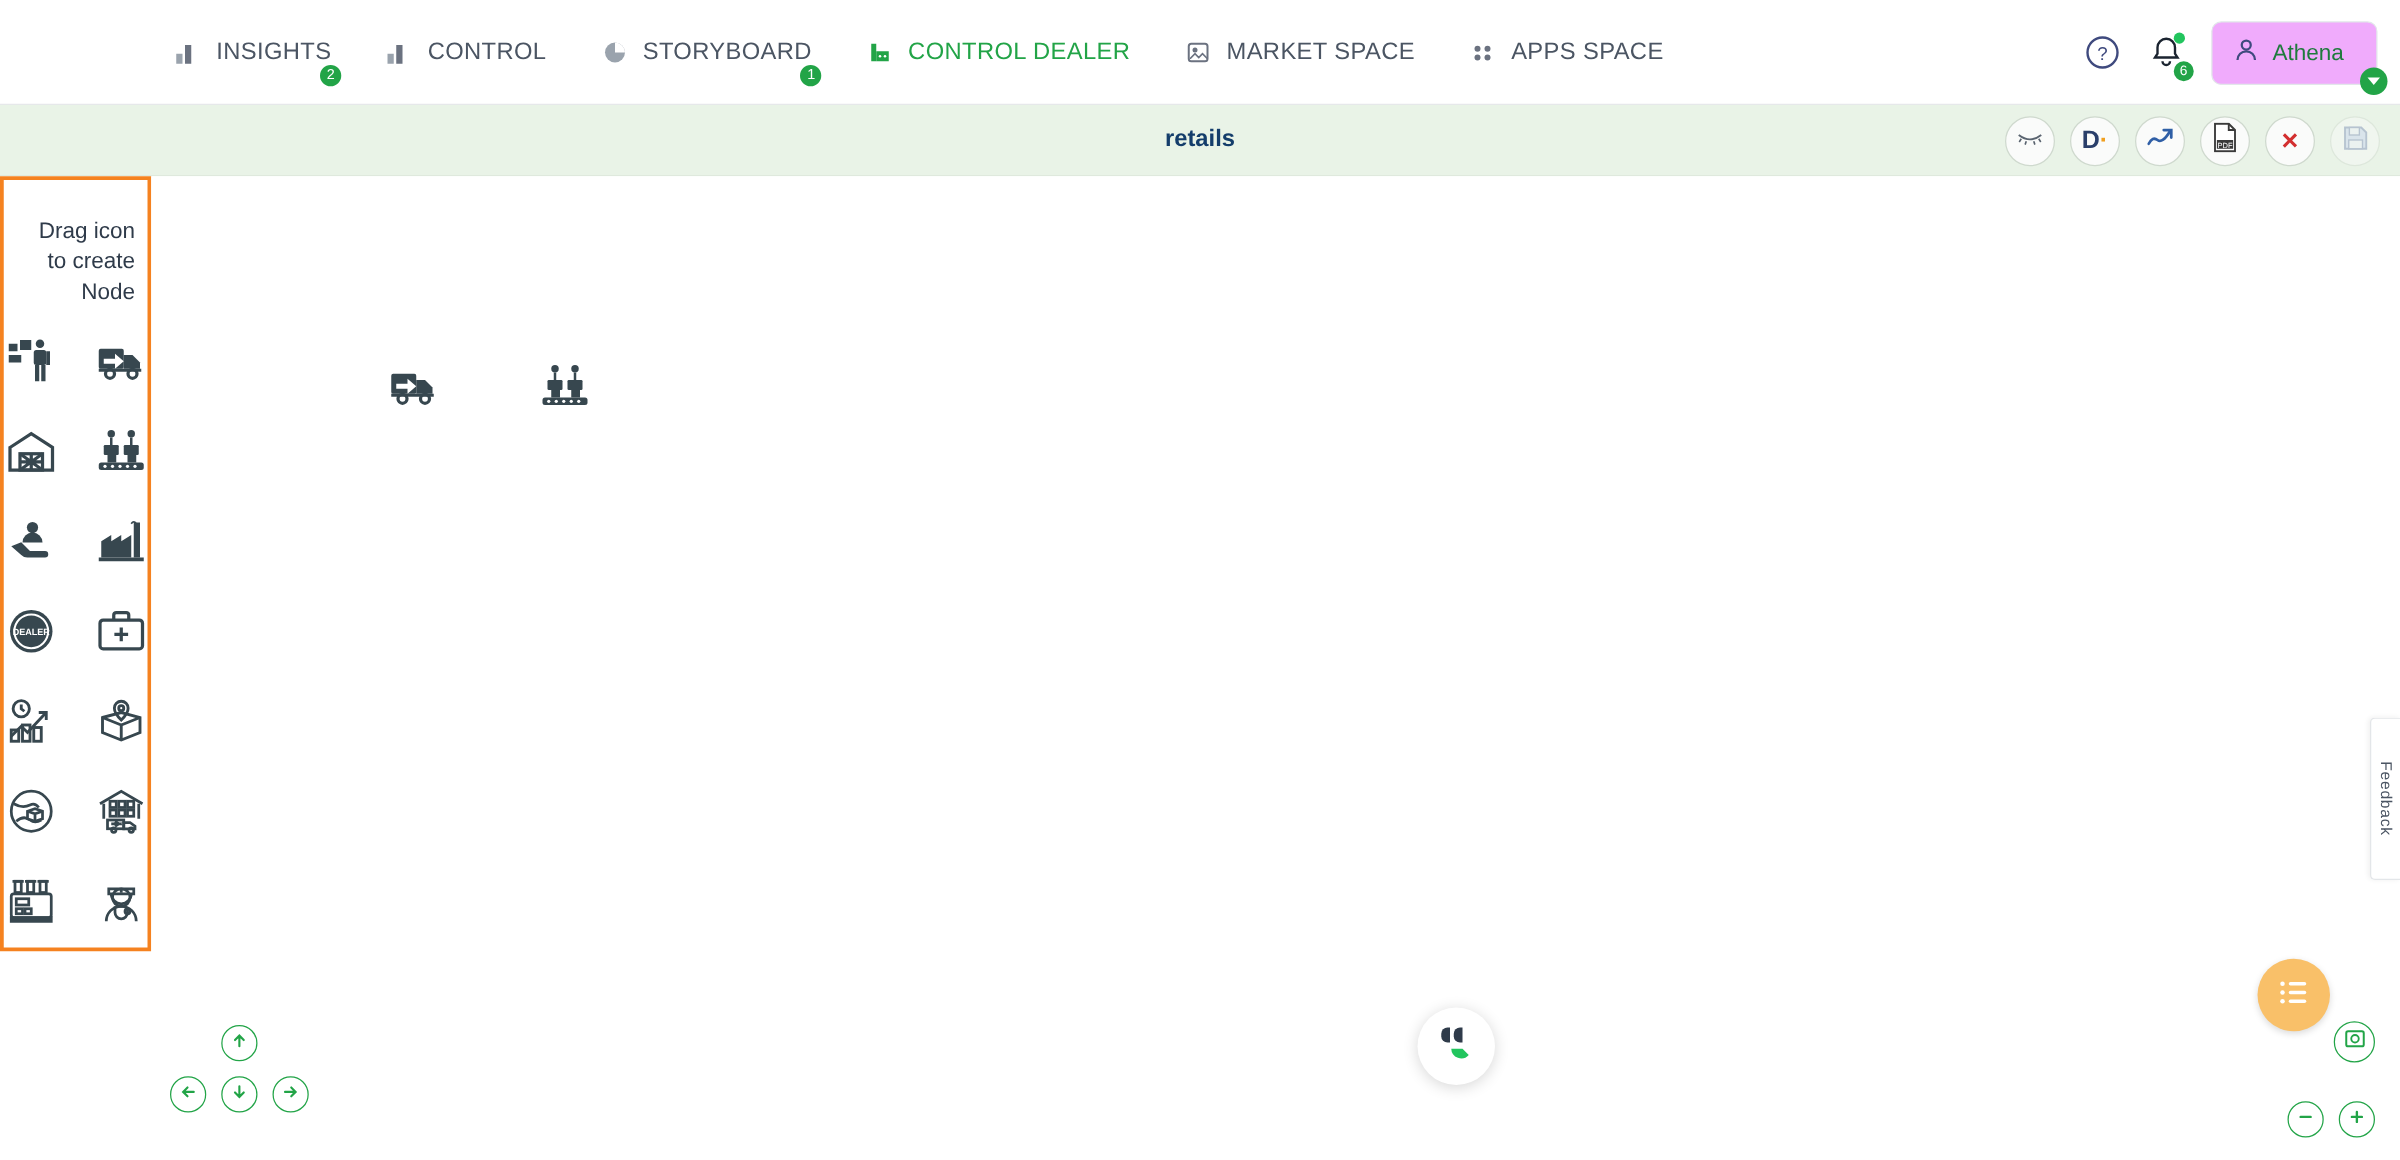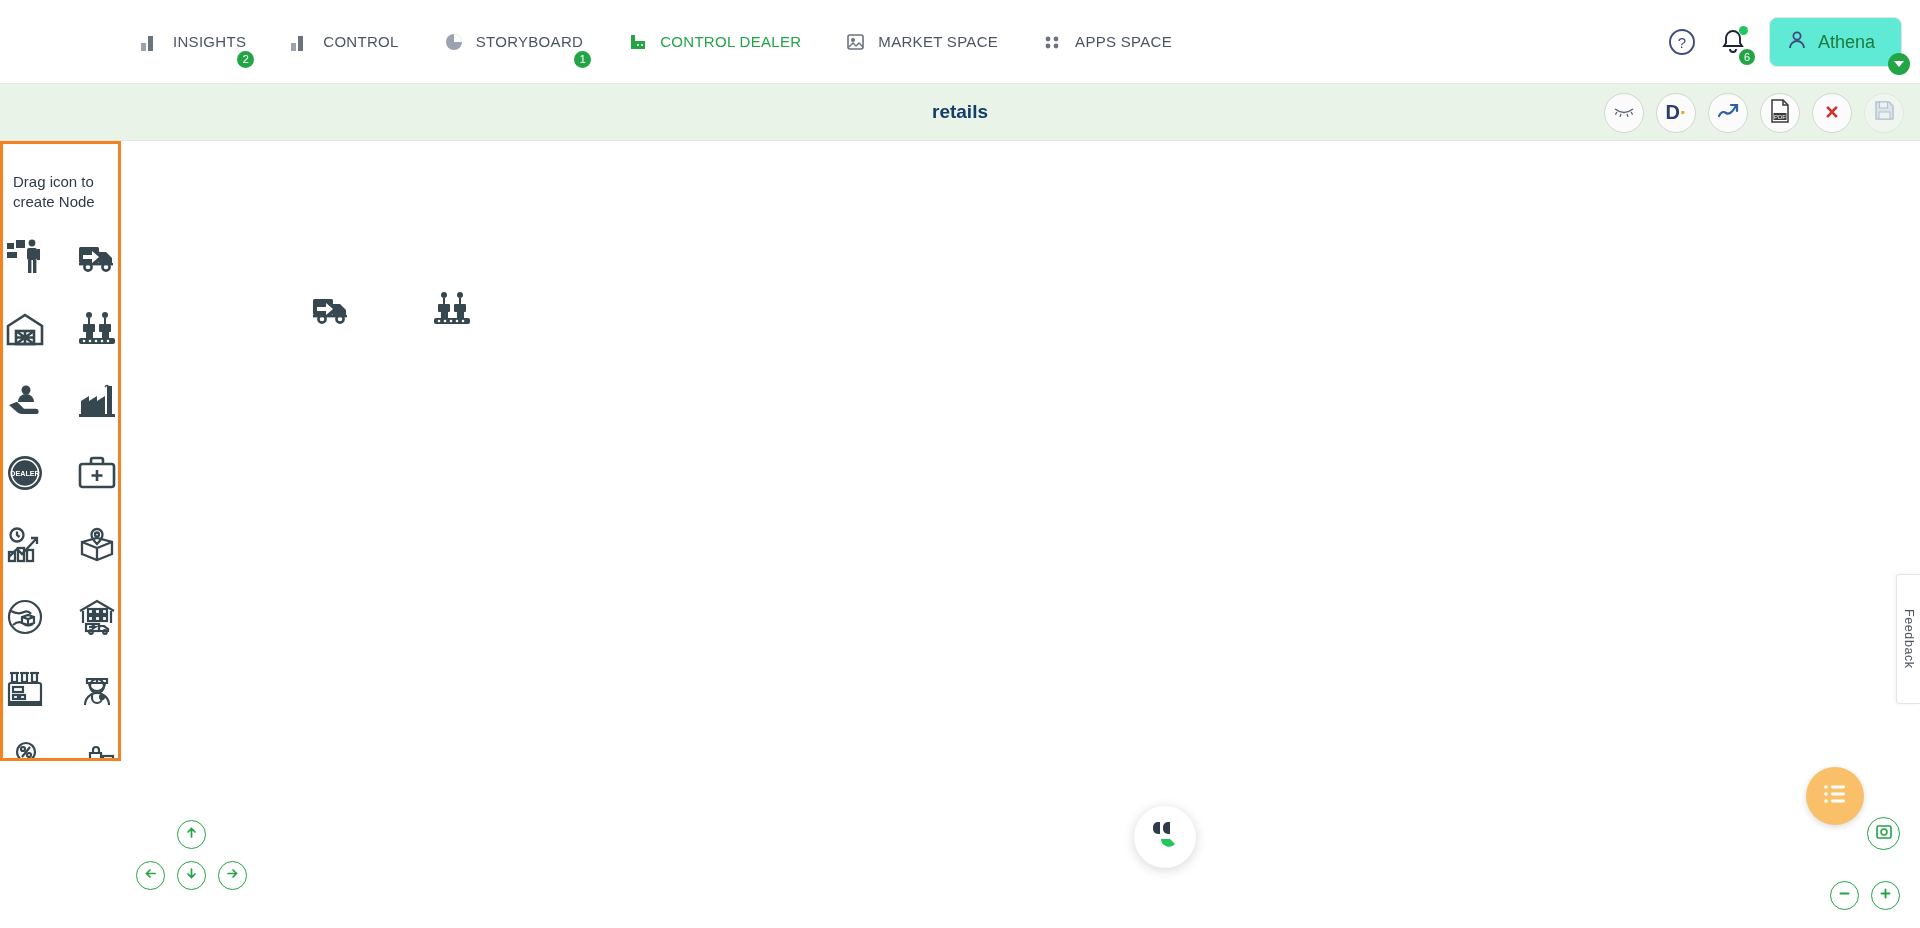--- a/index.html
+++ b/index.html
@@ -21,21 +21,21 @@
   .brand-logo { width: 46px; height: 46px; position: relative; margin-right: 11px; }
   .brand-name {
     font-size: 29px; color: #1b2430; letter-spacing: -0.2px; font-weight: 400;
   }
   .nav-items { display: flex; align-items: center; margin-left: 138px; gap: 40px; }
   .nav-item {
     display: flex; align-items: center; gap: 11px; position: relative;
     cursor: pointer; padding: 6px 2px;
   }
   .nav-label {
-    font-size: 15px; color: #4b5563; letter-spacing: 0.3px; white-space: nowrap;
+    font-size: 19px; color: #4b5563; letter-spacing: 0.3px; white-space: nowrap;
   }
   .nav-item.active .nav-label { color: #22a447; }
   .nav-badge {
     position: absolute; right: -8px; bottom: -12px;
     width: 21px; height: 21px; border-radius: 50%;
     background: #22a447; color: #fff; font-size: 11.5px;
     display: flex; align-items: center; justify-content: center;
     border: 2px solid #fff;
   }
   .nav-icon { width: 22px; height: 20px; display:block; }
@@ -53,21 +53,21 @@
   .bell-badge {
     position: absolute; right: -10px; bottom: -10px;
     width: 20px; height: 20px; border-radius: 50%;
     background: #22a447; color:#fff; font-size: 11px;
     display:flex; align-items:center; justify-content:center; border:2px solid #fff;
   }
   .user-chip {
     display: flex; align-items: center; gap: 10px;
     border: 1px solid #e2e6ea; border-radius: 8px;
     padding: 11px 26px 11px 16px; position: relative; cursor: pointer;
-    background: #5eead4;
+    background: #f0abfc;
   }
   .user-name { font-size: 18px; color: #1f7a3d; }
   .user-caret {
     position: absolute; right: -9px; bottom: -9px;
     width: 22px; height: 22px; border-radius: 50%;
     background: #22a447; display:flex; align-items:center; justify-content:center;
   }
   .user-caret::after {
     content:""; width:0;height:0;
     border-left:5px solid transparent; border-right:5px solid transparent;
@@ -96,22 +96,22 @@
   .circ-btn .dletter .dot { color:#f0a020; }
   .circ-btn .xmark { font-size: 23px; color:#d32f2f; line-height:1; font-weight:700;}
 
   
   .sidebar {
     position: absolute; top: 141px; left: 0; width: 121px; height: 620px;
     background: #fff; border: 3px solid #f58220;
     overflow: hidden;
   }
   .sidebar-title {
-    margin-top: 28px; text-align: left;
-    font-size: 15px; color: #2f3b4a; line-height: 1.35; padding: 0 10px;
+    margin-top: 28px; text-align: right;
+    font-size: 18px; color: #2f3b4a; line-height: 1.35; padding: 0 10px;
   }
   .icon-grid {
     margin-top: 22px;
     display: grid; grid-template-columns: 1fr 1fr;
     row-gap: 20px; column-gap: 0px; justify-items: center; gap: 28px;
   }
   .palette-icon {
     width: 44px; height: 44px; display: flex; align-items:center; justify-content:center;
     cursor: grab;
   }

